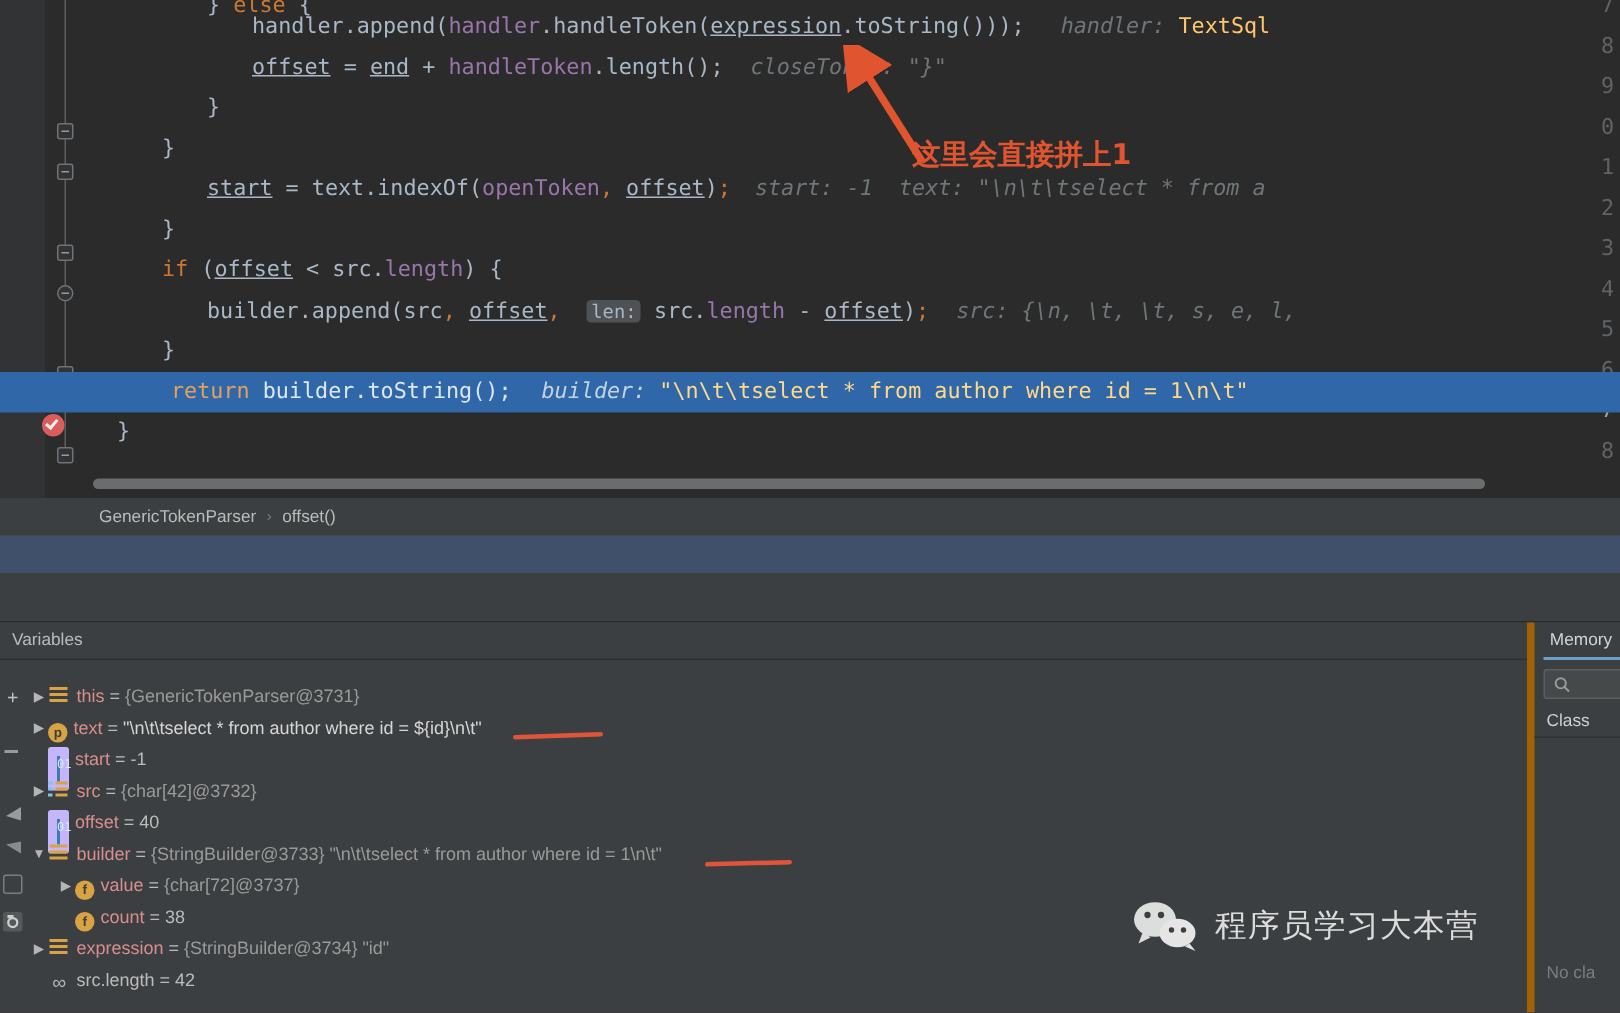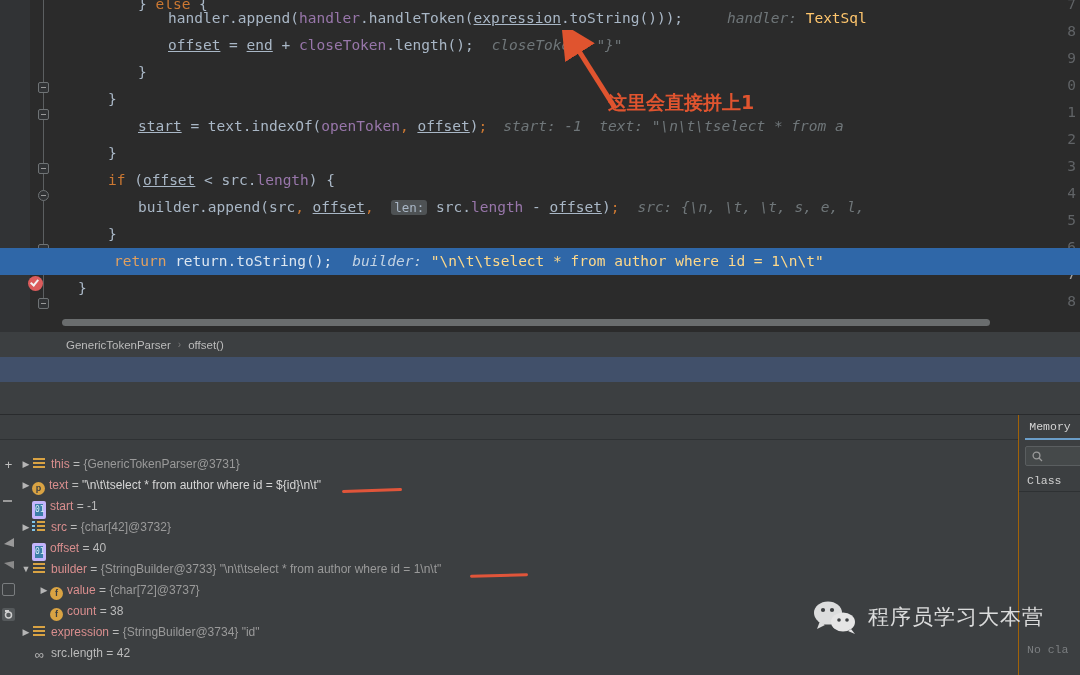--- a/index.html
+++ b/index.html
@@ -156,21 +156,21 @@
     font-weight:bold;
   }
   
   .ic-f {
     width:13px; height:13px; border-radius:50%; background:#d9a343;
     color:#3c3f41; font-size:9px; text-align:center; line-height:13px;
     font-weight:bold;
   }
   
   .ic-01 {
-    width:14px; height:18px; background:#3b7ea8; border:3px solid #c4b5fd;
+    width:14px; height:29px; background:#3b7ea8; border:6px solid #c4b5fd;
     color:#d7ecf7; font-size:8px; text-align:center; line-height:11px;
     border-radius:2px; font-family:"DejaVu Sans Mono",monospace;
   }
   
   .ic-arr:before {
     content:""; position:absolute; left:0; top:1px; width:3px; height:2px;
     background:#7fc4e8; box-shadow:0 4px 0 #7fc4e8, 0 8px 0 #7fc4e8;
   }
   .ic-arr:after {
     content:""; position:absolute; left:5px; top:1px; width:8px; height:2px;
@@ -192,21 +192,21 @@
   }
 
   
   .redline {
     position:absolute; height:3px; background:#e0553a; border-radius:2px;
   }
 
   
   .mempanel {
     position:absolute; left:1018px; top:415px; width:62px; height:260px;
-    background:#3c3f41; border-left:1px solid #a16207;font-family:Liberation Mono, monospace;
+    background:#3c3f41; border-left:5px solid #a16207;
   }
   .mem-tab {
     position:absolute; left:0; top:0; width:62px; height:24px;
     font-size:11.5px; color:#d4d4d4; text-align:center; line-height:24px;
   }
   .mem-tab-underline {
     position:absolute; left:6px; top:23px; width:56px; height:2px;
     background:#6b9ec9;
   }
   .mem-search {
@@ -227,21 +227,21 @@
   
   .annot-text {
     position:absolute; color:#e0542f; font-size:19px; font-weight:bold;
     white-space:nowrap;
     font-family:"DejaVu Sans","Liberation Sans",sans-serif;
   }
   .annot-arrow { position:absolute; left:550px; top:30px; }
 
   
   .watermark {
-    position:absolute; left:812px; top:600px;
+    position:absolute; left:754px; top:600px;
     display:flex; align-items:center; opacity:.93;
   }
   .wm-text {
     color:#e8e8e8; font-size:21px; margin-left:10px; letter-spacing:1px;
     font-family:"DejaVu Sans","Liberation Sans",sans-serif;
   }
 </style>
 </head>
 <body>
 
@@ -272,39 +272,39 @@
   <div class="fold" style="top:298px"></div>
 
   <div class="breakpoint" style="top:276px">
     <div class="bp-check"></div>
   </div>
 
   <div class="code-area">
 
     <div class="code-line" style="top:-9px; left:80px"><span class="plain">}&nbsp;</span><span class="kw">else</span><span class="plain"> {</span></div>
 
-    <div class="code-line" style="top:5px; left:110px"><span class="plain">handler.append(</span><span class="field">handler</span><span class="plain">.handleToken(</span><span class="localu">expression</span><span class="plain">.toString()));</span><span class="hint" style="margin-left:44px">handler:</span><span class="hint-y">&nbsp;</span><span class="hint-y">TextSql</span></div>
-
-    <div class="code-line" style="top:32px; left:110px"><span class="localu">offset</span><span class="plain">&nbsp;=&nbsp;</span><span class="localu">end</span><span class="plain">&nbsp;+&nbsp;</span><span class="field">closeToken</span><span class="plain">.length();</span><span class="hint" style="margin-left:18px">closeToken: "}"</span></div>
+    <div class="code-line" style="top:5px; left:110px"><span class="plain">handler.append(</span><span class="field">handler</span><span class="plain">.handleToken(</span><span class="localu">expression</span><span class="plain">.toString()));</span><span class="hint" style="margin-left:24px">handler:</span><span class="hint-y">&nbsp;</span><span class="hint-y">TextSql</span></div>
+
+    <div class="code-line" style="top:32px; left:110px"><span class="localu">offset</span><span class="plain">&nbsp;=&nbsp;</span><span class="localu">end</span><span class="plain">&nbsp;+&nbsp;</span><span class="field">handleToken</span><span class="plain">.length();</span><span class="hint" style="margin-left:18px">closeToken: "}"</span></div>
 
     <div class="code-line" style="top:59px; left:80px"><span class="plain">}</span></div>
 
     <div class="code-line" style="top:86px; left:50px"><span class="plain">}</span></div>
 
     <div class="code-line" style="top:113px; left:80px"><span class="localu">start</span><span class="plain">&nbsp;=&nbsp;</span><span class="plain">text.indexOf(</span><span class="field">openToken</span><span class="punc">,</span><span class="plain">&nbsp;</span><span class="localu">offset</span><span class="plain">)</span><span class="punc">;</span><span class="hint" style="margin-left:16px">start: -1</span><span class="hint">&nbsp;&nbsp;</span><span class="hint">text: "\n\t\tselect * from a</span></div>
 
     <div class="code-line" style="top:140px; left:50px"><span class="plain">}</span></div>
 
     <div class="code-line" style="top:167px; left:50px"><span class="kw">if</span><span class="plain"> (</span><span class="localu">offset</span><span class="plain"> &lt; </span><span class="plain">src.</span><span class="field">length</span><span class="plain">) {</span></div>
 
     <div class="code-line" style="top:194px; left:80px"><span class="plain">builder.append(src</span><span class="punc">,</span><span class="plain">&nbsp;</span><span class="localu">offset</span><span class="punc">,</span><span class="plain">&nbsp;&nbsp;</span><span class="paramhint">len:</span><span class="plain">&nbsp;src.</span><span class="field">length</span><span class="plain"> - </span><span class="localu">offset</span><span class="plain">)</span><span class="punc">;</span><span class="hint" style="margin-left:18px">src: {\n, \t, \t, s, e, l,</span></div>
 
     <div class="code-line" style="top:221px; left:50px"><span class="plain">}</span></div>
 
-    <div class="code-line hl" style="top:248px"><span style="display:inline-block;width:56px"></span><span class="kw">return</span><span class="plain">&nbsp;</span><span class="plain">return.toString();</span><span class="hint" style="margin-left:20px">builder:</span><span class="hint-y">&nbsp;</span><span class="hint-y">"\n\t\tselect * from author where id = 1\n\t"</span></div>
+    <div class="code-line hl" style="top:248px"><span style="display:inline-block;width:56px"></span><span class="kw">return</span><span class="plain">&nbsp;</span><span class="plain">builder.toString();</span><span class="hint" style="margin-left:20px">builder:</span><span class="hint-y">&nbsp;</span><span class="hint-y">"\n\t\tselect * from author where id = 1\n\t"</span></div>
 
     <div class="code-line" style="top:275px; left:20px"><span class="plain">}</span></div>
 
   </div>
 
   <div class="hscroll-track"></div>
   <div class="hscroll"></div>
 </div>
 
 <svg class="annot-arrow" width="90" height="80">
@@ -321,20 +321,21 @@
   <span>GenericTokenParser</span>
   <span class="bc-sep">›</span>
   <span>offset()</span>
 </div>
 
 <div class="bluestrip"></div>
 <div class="greystrip"></div>
 <div class="hairline"></div>
 
 <div class="varpanel">
+  <div class="var-header">Variables</div>
   <div class="var-header-underline"></div>
 
   <div class="varside">
     <div class="sidebtn" style="top:18px; color:#c0c0c0; font-size:13px; line-height:13px; text-align:center;">+</div>
     <div class="sidebtn" style="top:52px; background:#9a9a9a; height:2px; top:60px; width:9px; left:3px;"></div>
     <div class="sidebtn" style="top:96px;">
       <svg width="13" height="13">
           <polygon points="12,2 2,8 12,11" fill="#9a9a9a"></polygon>
         </svg>
     </div>

